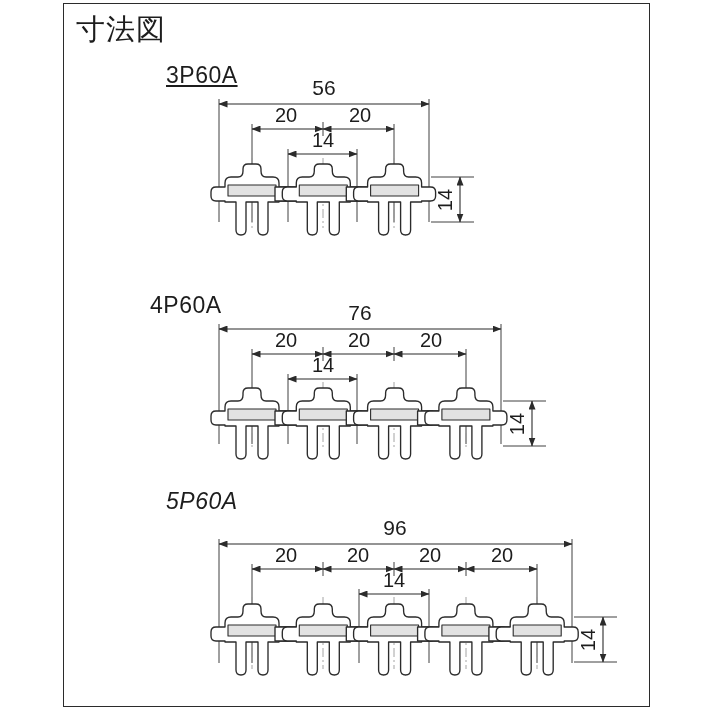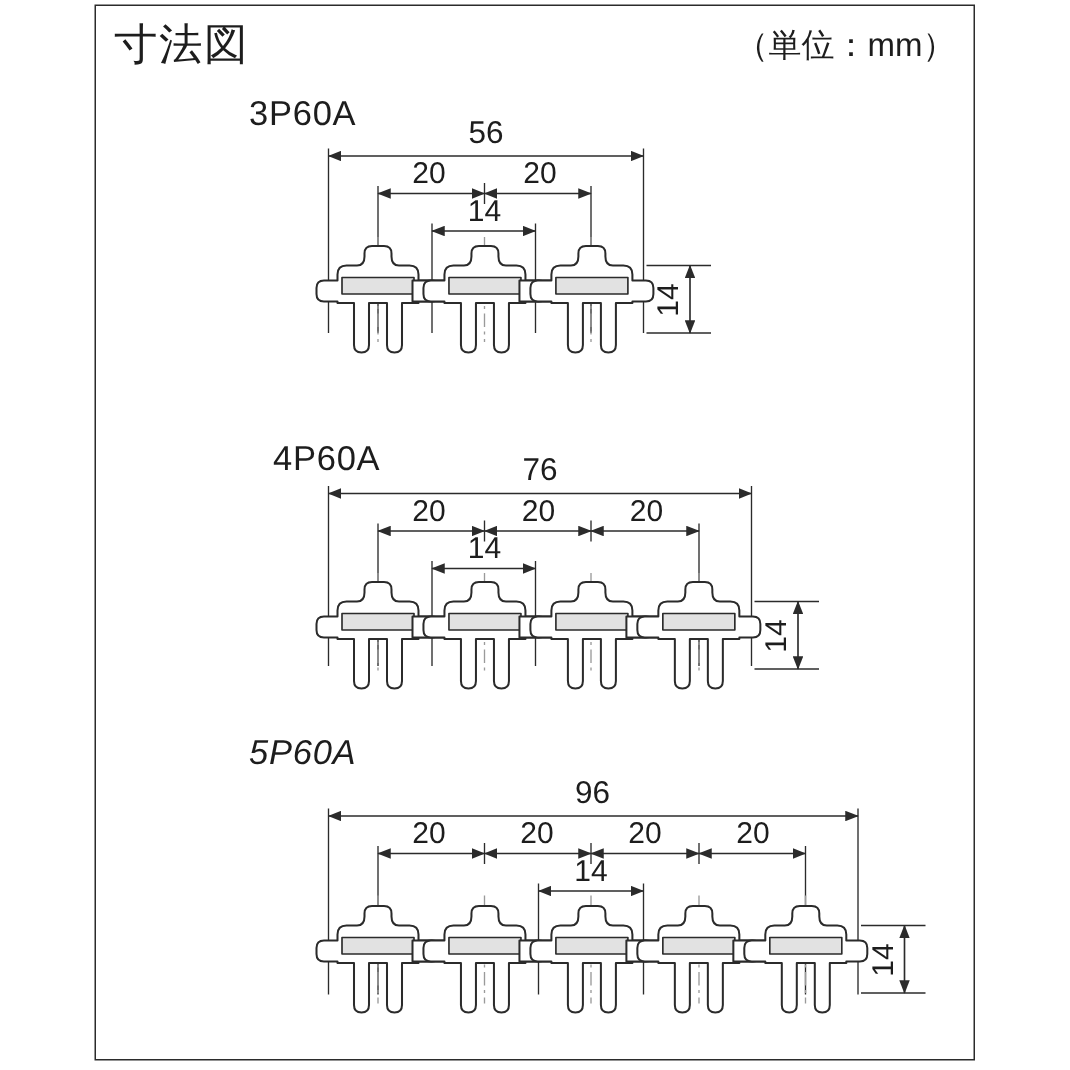--- a/index.html
+++ b/index.html
@@ -67,24 +67,23 @@
     fill: #1d1d1d;
   }
 </style>
 </head>
 <body>
 
 <div id="page">
   <div id="frame">
 
     <div class="doc-title">寸法図</div>
-    <div class="doc-unit">（単位：mm）</div>
 
     <div class="fig" id="fig-3p60a" style="top:58px; height:200px;">
-      <div class="fig-label" style="left:102px; top:0px;">3P60A</div>
+      <div class="fig-label" style="left:102px; top:0px;text-decoration:underline;">3P60A</div>
       <svg class="fig-svg" width="587" height="200" viewBox="0 0 587 200">
         <defs>
           <marker id="ar-s" markerWidth="9" markerHeight="7" refX="8.5" refY="3.5" orient="auto" markerUnits="userSpaceOnUse">
             <path d="M0,0 L9,3.5 L0,7 Z" fill="#2b2b2b"></path>
           </marker>
           <marker id="ar-e" markerWidth="9" markerHeight="7" refX="0.5" refY="3.5" orient="auto" markerUnits="userSpaceOnUse">
             <path d="M9,0 L0,3.5 L9,7 Z" fill="#2b2b2b"></path>
           </marker>
         </defs>
         <g stroke="#2b2b2b" fill="none" stroke-width="1.1">
@@ -134,21 +133,21 @@
 
         <text class="dim" x="260" y="33" text-anchor="middle" font-size="21">56</text>
         <text class="dim" x="222" y="60" text-anchor="middle" font-size="20">20</text>
         <text class="dim" x="296" y="60" text-anchor="middle" font-size="20">20</text>
         <text class="dim" x="259" y="85" text-anchor="middle" font-size="20">14</text>
         <text class="dim" x="388" y="138" text-anchor="middle" font-size="20" transform="rotate(-90 388 138)">14</text>
       </svg>
     </div>
 
     <div class="fig" id="fig-4p60a" style="top:258px; height:205px;">
-      <div class="fig-label" style="left:118px; top:30px;">4P60A</div>
+      <div class="fig-label" style="left:86px; top:30px;">4P60A</div>
       <svg class="fig-svg" width="587" height="205" viewBox="0 0 587 205">
         <g stroke="#2b2b2b" fill="none" stroke-width="1.1">
           <line x1="155" y1="62" x2="155" y2="182" stroke-width="0.9"></line>
           <line x1="437" y1="62" x2="437" y2="182" stroke-width="0.9"></line>
           <line x1="188" y1="87" x2="188" y2="182" stroke-width="0.9"></line>
           <line x1="402" y1="87" x2="402" y2="182" stroke-width="0.9"></line>
           <line x1="224" y1="112" x2="224" y2="182" stroke-width="0.9"></line>
           <line x1="293" y1="112" x2="293" y2="182" stroke-width="0.9"></line>
 
           <line x1="155" y1="67" x2="437" y2="67" marker-start="url(#ar-e)" marker-end="url(#ar-s)"></line>

